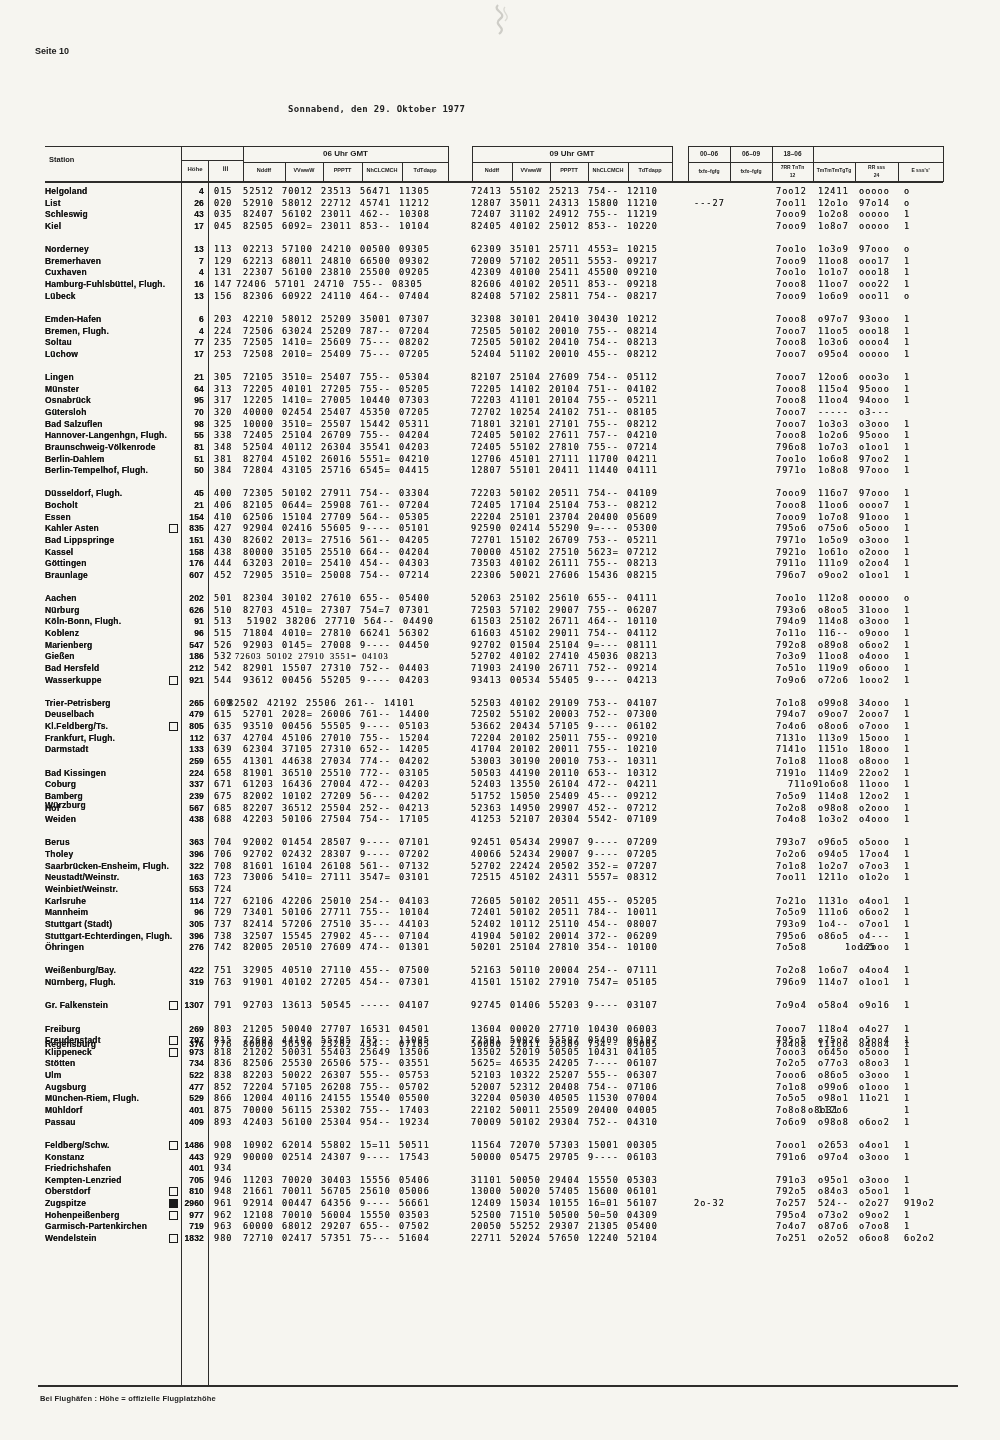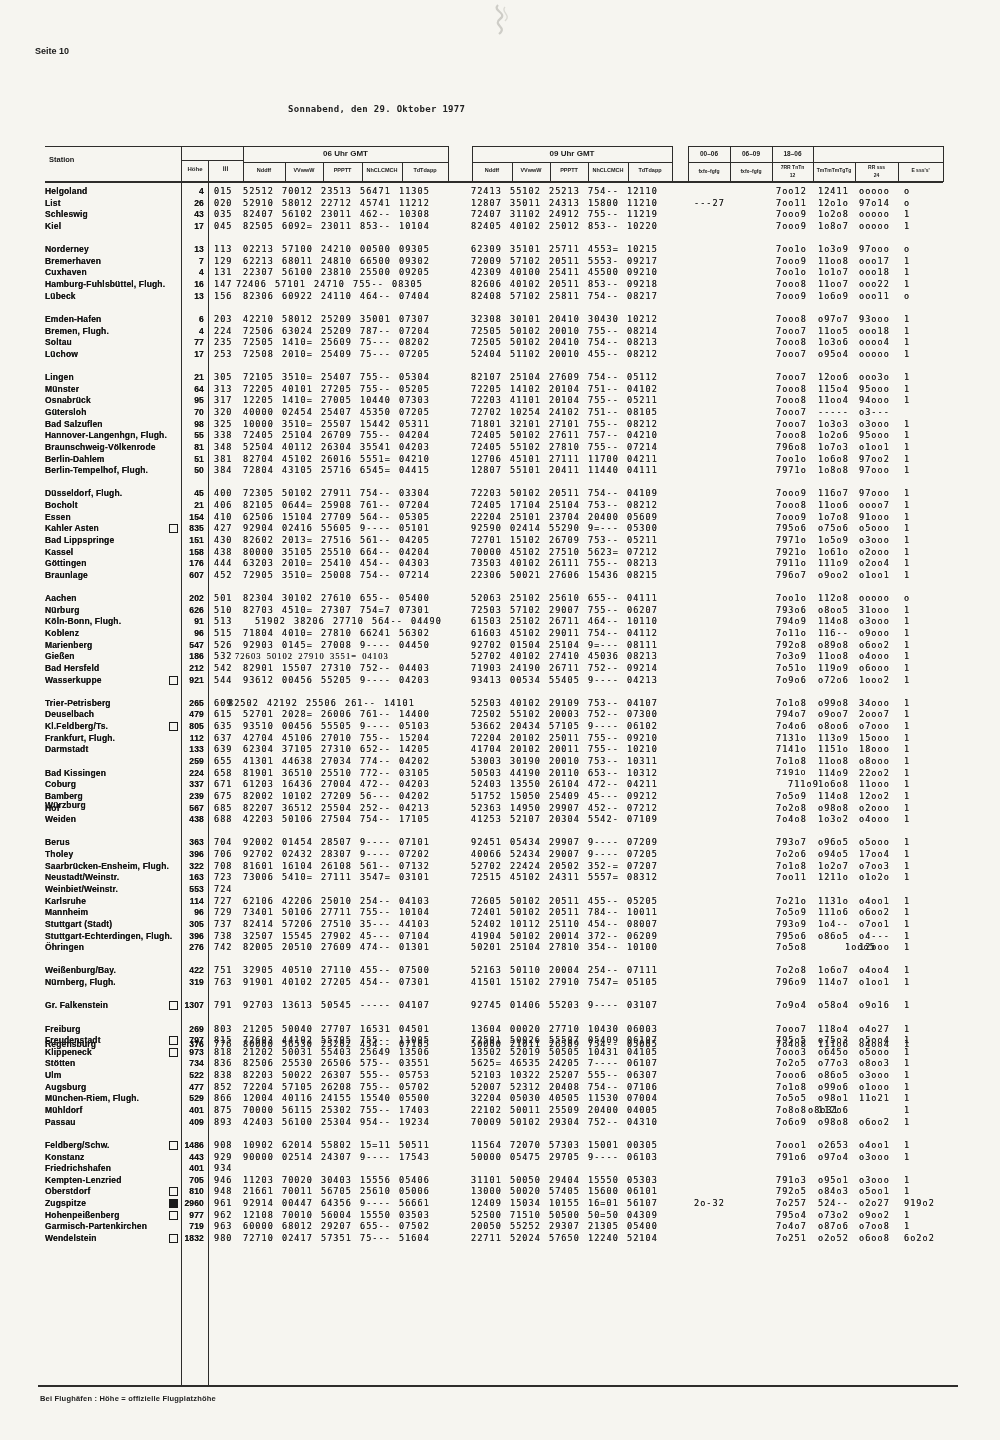--- a/index.html
+++ b/index.html
@@ -447,21 +447,21 @@
         <span class="dt syn" style="left: 471px;">72503 57102 29007 755-- 06207</span>
         <span class="dt" style="left: 776px;">793o6</span>
         <span class="dt" style="left: 818px;">o8oo5</span>
         <span class="dt" style="left: 859px;">31ooo</span>
         <span class="dt" style="left: 904px;">1</span>
       </div>
       <div class="row" style="top: 615.421px;">
         <span class="nm" style="left: 45px;">Köln-Bonn, Flugh.</span>
         <span class="nm" style="left: 174px; width: 30px; text-align: right;">91</span>
         <span class="dt" style="left: 214px; width: 28px;">513</span>
-        <span class="dt syn" style="left: 255px;">51902 38206 27710 564-- 04490</span>
+        <span class="dt syn" style="left: 247px;">51902 38206 27710 564-- 04490</span>
         <span class="dt syn" style="left: 471px;">61503 25102 26711 464-- 10110</span>
         <span class="dt" style="left: 776px;">794o9</span>
         <span class="dt" style="left: 818px;">114o8</span>
         <span class="dt" style="left: 859px;">o3ooo</span>
         <span class="dt" style="left: 904px;">1</span>
       </div>
       <div class="row" style="top: 627.054px;">
         <span class="nm" style="left: 45px;">Koblenz</span>
         <span class="nm" style="left: 174px; width: 30px; text-align: right;">96</span>
         <span class="dt" style="left: 214px; width: 28px;">515</span>
@@ -583,21 +583,21 @@
         <span class="dt" style="left: 818px;">11oo8</span>
         <span class="dt" style="left: 859px;">o8ooo</span>
         <span class="dt" style="left: 904px;">1</span>
       </div>
       <div class="row" style="top: 766.65px;">
         <span class="nm" style="left: 45px;">Bad Kissingen</span>
         <span class="nm" style="left: 174px; width: 30px; text-align: right;">224</span>
         <span class="dt" style="left: 214px; width: 28px;">658</span>
         <span class="dt syn" style="left: 243px;">81901 36510 25510 772-- 03105</span>
         <span class="dt syn" style="left: 471px;">50503 44190 20110 653-- 10312</span>
-        <span class="dt" style="left: 776px; font-family: Liberation Mono, monospace;">7191o</span>
+        <span class="dt" style="left: 776px;">7191o</span>
         <span class="dt" style="left: 818px;">114o9</span>
         <span class="dt" style="left: 859px;">22oo2</span>
         <span class="dt" style="left: 904px;">1</span>
       </div>
       <div class="row" style="top: 778.283px;">
         <span class="nm" style="left: 45px;">Coburg</span>
         <span class="nm" style="left: 174px; width: 30px; text-align: right;">337</span>
         <span class="dt" style="left: 214px; width: 28px;">671</span>
         <span class="dt syn" style="left: 243px;">61203 16436 27004 472-- 04203</span>
         <span class="dt syn" style="left: 471px;">52403 13550 26104 472-- 04211</span>

